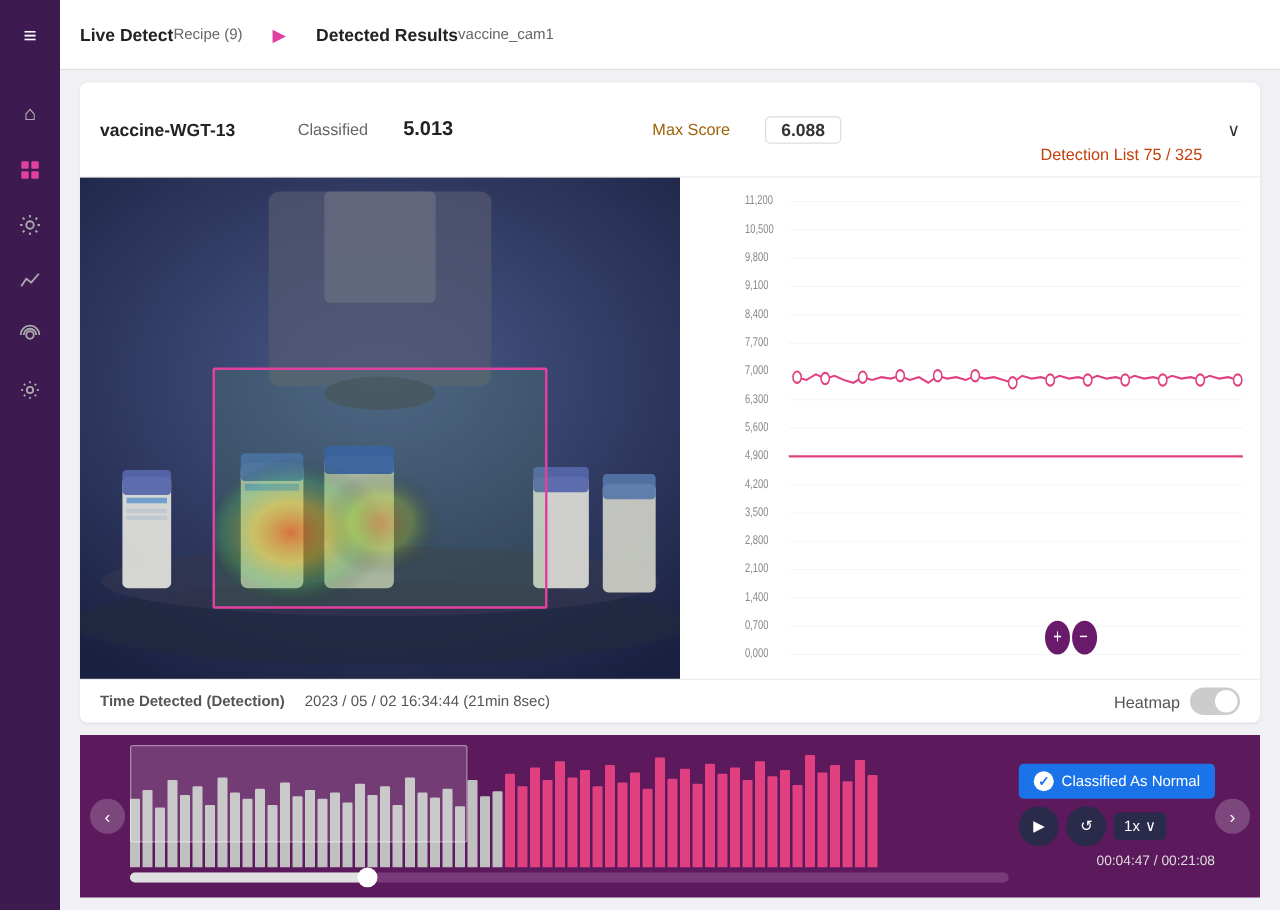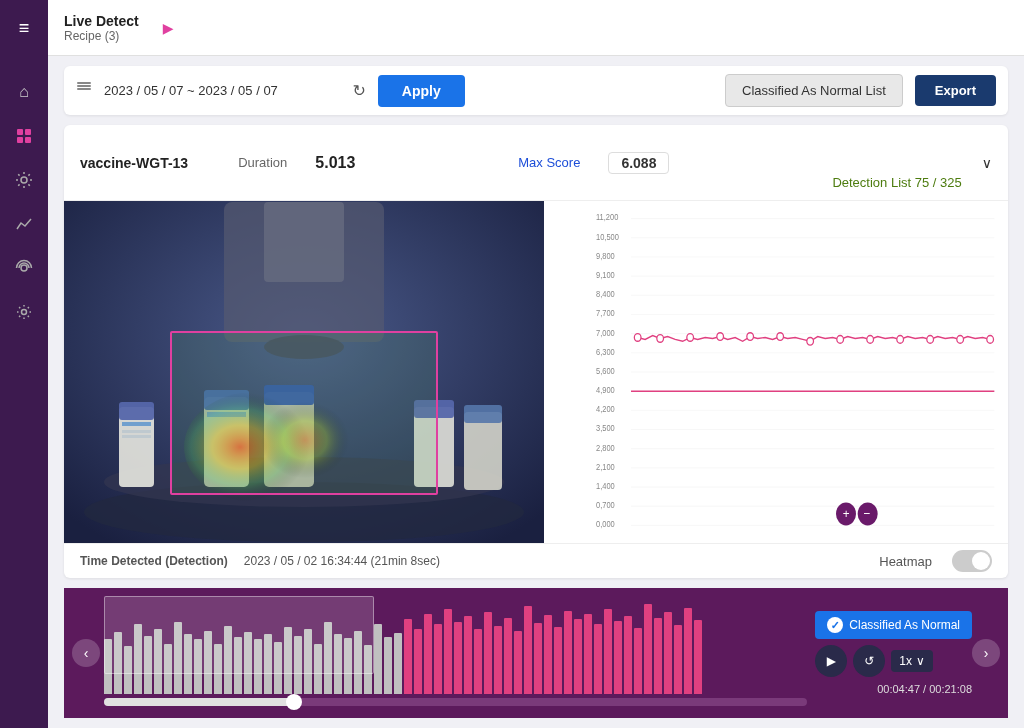--- a/index.html
+++ b/index.html
@@ -43,21 +43,21 @@
       background: white;
       border-bottom: 1px solid #e0e0e0;
       display: flex;
       align-items: center;
       padding: 0 16px;
       height: 56px;
       gap: 0;
     }
     .topbar-section {
       display: flex;
-      flex-direction: column;
+      flex-direction: row;
       padding: 8px 16px;
     }
     .topbar-section:first-child { padding-left: 0; }
     .topbar-title { font-size: 14px; font-weight: 600; color: #222; }
     .topbar-sub { font-size: 12px; color: #666; }
     .topbar-arrow {
       color: #e040a0;
       font-size: 14px;
       margin: 0 8px;
     }
@@ -144,31 +144,31 @@
     .info-bar {
       display: flex;
       align-items: center;
       padding: 10px 16px;
       border-bottom: 1px solid #eee;
       gap: 20px;
     }
     .model-name { font-size: 14px; font-weight: 600; color: #222; }
     .threshold-label { font-size: 13px; color: #666; margin-left: 30px; }
     .threshold-value { font-size: 16px; font-weight: 700; color: #222; margin-left: 8px; }
-    .max-score-label { font-size: 13px; color: #1d4ed8; margin-left: auto; }
+    .max-score-label { font-size: 13px; color: #a16207; margin-left: auto; }
     .max-score-value {
       font-size: 14px;
       font-weight: 600;
       color: #333;
       border: 1px solid #ddd;
       border-radius: 4px;
       padding: 2px 12px;
       margin-left: 8px;
     }
-    .detection-list { font-size: 13px; color: #4d7c0f; margin-left: auto; margin-top: 40px; }
+    .detection-list { font-size: 13px; color: #c2410c; margin-left: auto; margin-top: 40px; }
     .dropdown-btn {
       background: none;
       border: none;
       cursor: pointer;
       color: #333;
       font-size: 14px;
     }
 
     
     .detection-area {
@@ -225,21 +225,21 @@
       border-top: 1px solid #eee;
       gap: 16px;
       font-size: 12px;
       color: #555;
     }
     .time-detected-label { font-weight: 600; }
     .heatmap-toggle {
       margin-left: auto;
       display: flex;
       align-items: center;
-      gap: 20px;
+      gap: 8px;
       font-size: 13px;
     }
     .toggle-switch {
       width: 40px;
       height: 22px;
       border-radius: 11px;
       background: #ccc;
       position: relative;
       cursor: pointer;
     }
@@ -434,48 +434,37 @@
       <path d="M9 2v1.5M9 14.5V16M2 9h1.5M14.5 9H16M4.1 4.1l1.1 1.1M12.8 12.8l1.1 1.1M4.1 13.9l1.1-1.1M12.8 5.2l1.1-1.1" stroke="#aaa" stroke-width="1.5"></path>
     </svg>
   </div>
 </div>
 
 <div class="main">
 
   <div class="topbar">
     <div class="topbar-section">
       <span class="topbar-title">Live Detect</span>
-      <span class="topbar-sub">Recipe (3)</span>
+      <span class="topbar-sub">Recipe (9)</span>
     </div>
     <span class="topbar-arrow">▶</span>
+    <div class="topbar-section">
+      <span class="topbar-title">Detected Results</span>
+      <span class="topbar-sub">vaccine_cam1</span>
+    </div>
   </div>
 
   <div class="content">
 
-    <div class="filter-bar">
-      <span class="filter-icon">
-        <svg width="16" height="16" viewBox="0 0 16 16" fill="none">
-          <rect x="1" y="1" width="14" height="2" rx="1" fill="#888"></rect>
-          <rect x="1" y="4" width="14" height="2" rx="1" fill="#888"></rect>
-          <rect x="1" y="7" width="14" height="2" rx="1" fill="#888"></rect>
-        </svg>
-      </span>
-      <span class="date-range">2023 / 05 / 07  ~  2023 / 05 / 07</span>
-      <button class="refresh-btn">↻</button>
-      <button class="apply-btn">Apply</button>
-      <div class="spacer"></div>
-      <button class="classified-btn">Classified As Normal List</button>
-      <button class="export-btn">Export</button>
-    </div>
 
     <div class="main-panel">
 
       <div class="info-bar">
         <span class="model-name">vaccine-WGT-13</span>
-        <span class="threshold-label">Duration</span>
+        <span class="threshold-label">Classified</span>
         <span class="threshold-value">5.013</span>
         <span class="max-score-label">Max Score</span>
         <span class="max-score-value">6.088</span>
         <span class="detection-list">Detection List 75 / 325</span>
         <button class="dropdown-btn">∨</button>
       </div>
 
       <div class="detection-area">
 
         <div class="image-panel">

